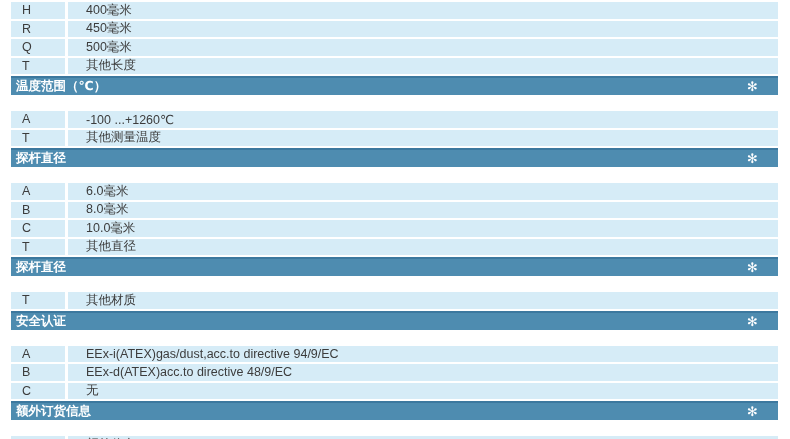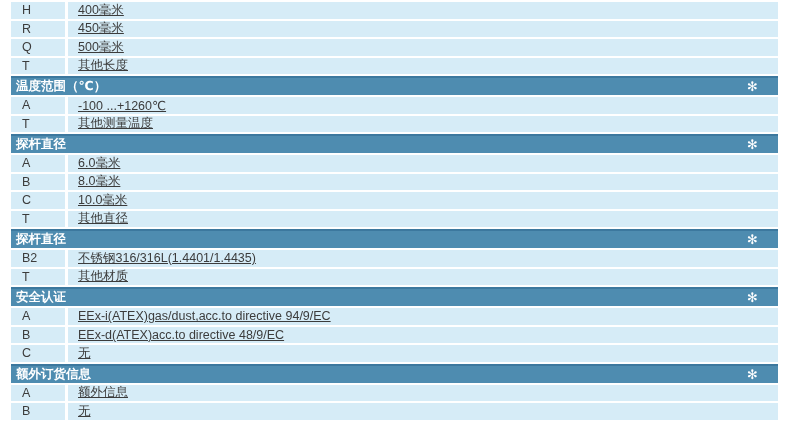--- a/index.html
+++ b/index.html
@@ -36,26 +36,25 @@
     white-space: nowrap;
   }
   .cell.code {
     width: 54px;
     flex: 0 0 54px;
     padding-left: 11px;
     margin-right: 3px;
   }
   .cell.value {
     flex: 1;
-    padding-left: 10px;
-    text-decoration: underline;
+    padding-left: 18px;
   }
   .section-header {
     height: 19px;
-    margin-bottom: 2px;
+    margin-bottom: 16px;
     background: var(--header-bg, #4e8cb0);
     border-top: 2px solid var(--header-top, #3c789e);
     box-sizing: border-box;
     display: flex;
     align-items: center;
     justify-content: space-between;
     padding: 0 20px 0 5px;
     color: var(--header-text, #ffffff);
     font-size: 12.5px;
     font-weight: bold;
@@ -130,24 +129,20 @@
     <div class="cell code">T</div>
     <div class="cell value">其他直径</div>
   </div>
 
   <div class="section-header">
     <span class="section-title">探杆直径</span>
     <span class="snowflake">✻</span>
   </div>
 
 
-  <div class="row">
-    <div class="cell code">B2</div>
-    <div class="cell value">不锈钢316/316L(1.4401/1.4435)</div>
-  </div>
 
   <div class="row">
     <div class="cell code">T</div>
     <div class="cell value">其他材质</div>
   </div>
 
   <div class="section-header">
     <span class="section-title">安全认证</span>
     <span class="snowflake">✻</span>
   </div>

